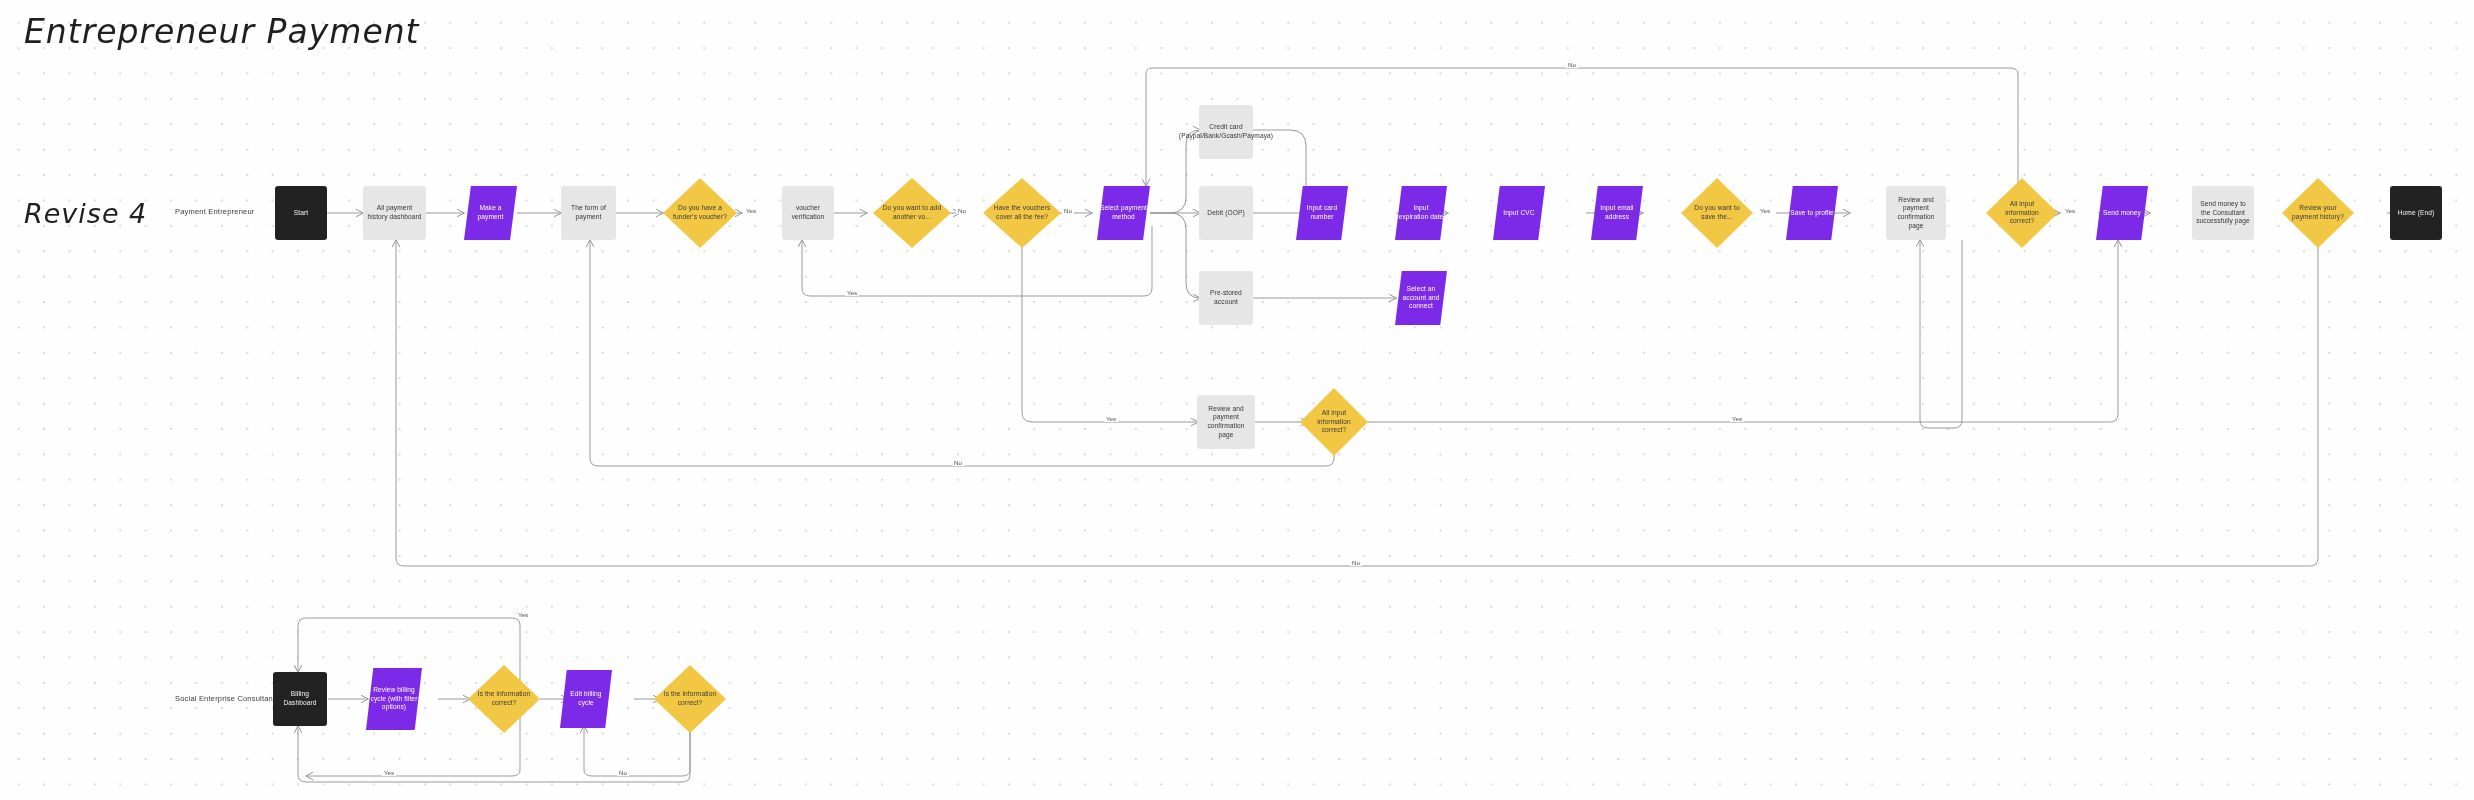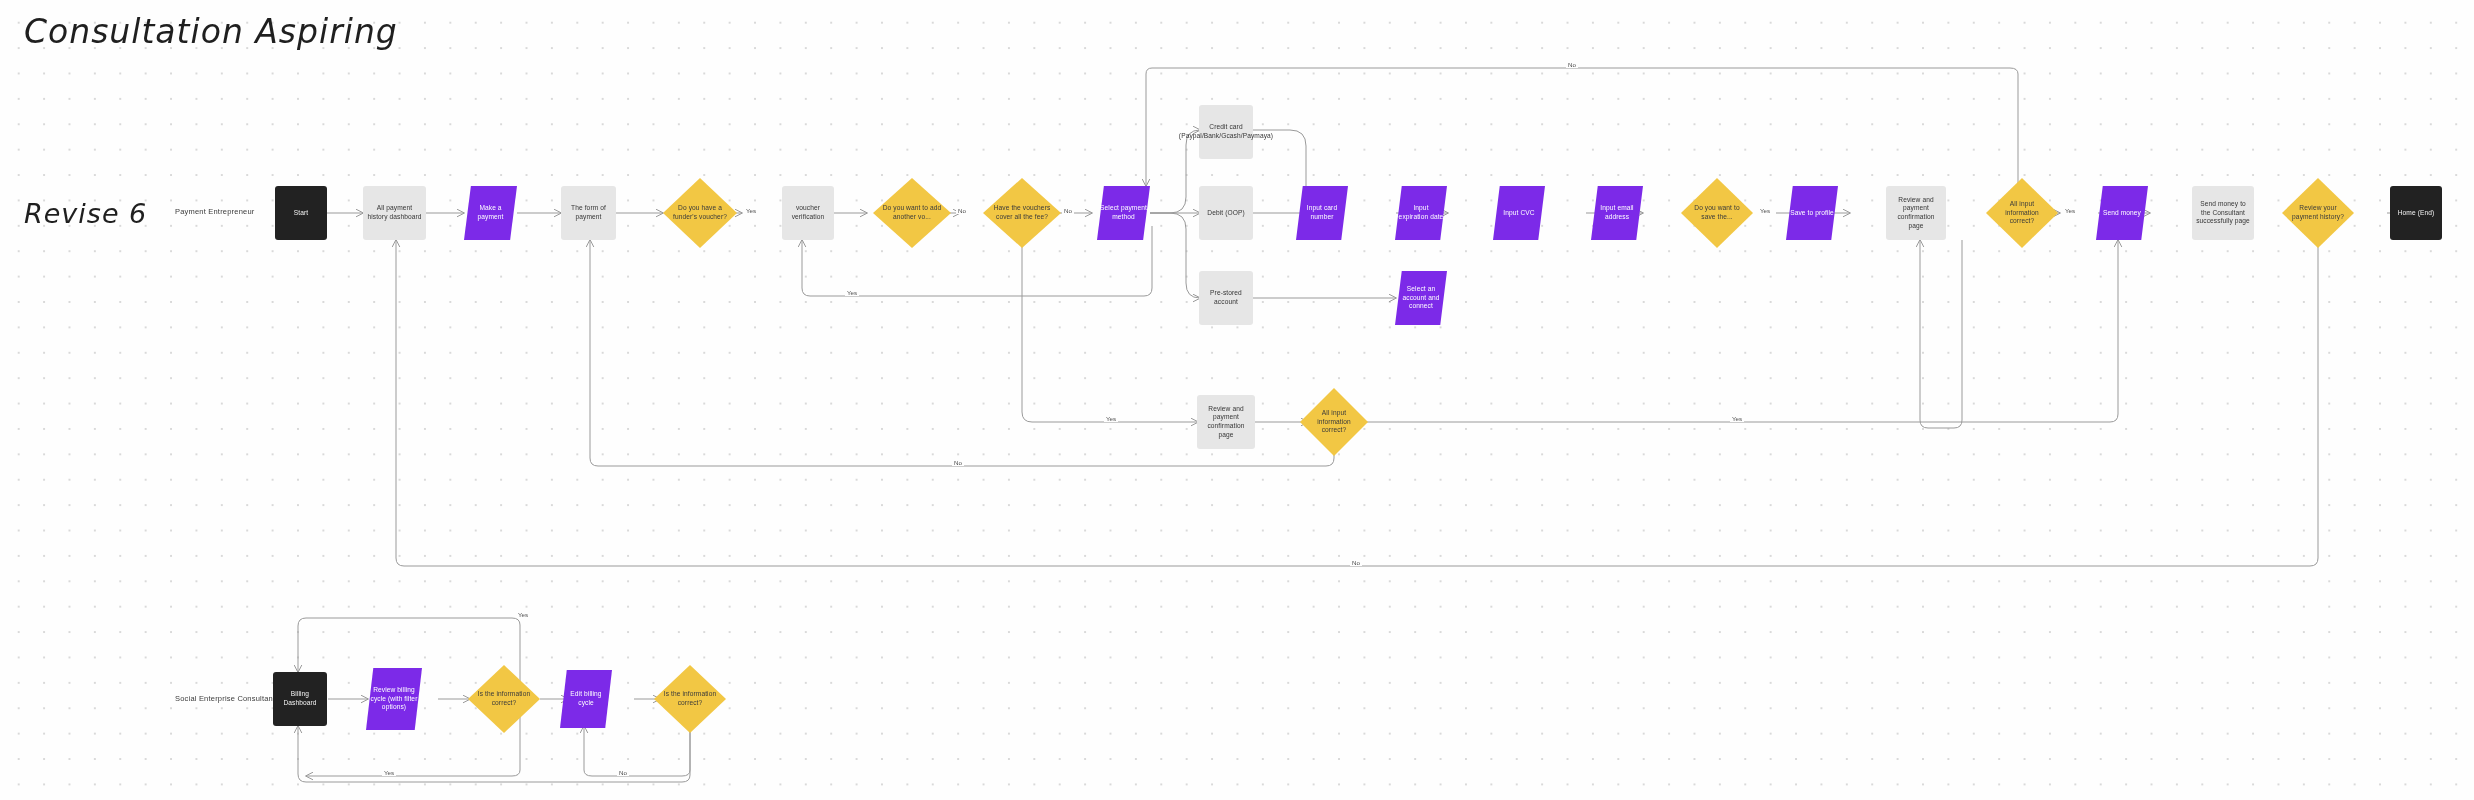--- a/index.html
+++ b/index.html
@@ -85,22 +85,22 @@
     background:#fefefe;
     padding:0 2px;
     white-space:nowrap;
   }
 </style>
 </head>
 <body>
 
 <div id="canvas">
 
-  <div class="hand" id="title">Consultation Aspiring</div>
-  <div class="hand" id="revise">Revise 6</div>
+  <div class="hand" id="title">Entrepreneur Payment</div>
+  <div class="hand" id="revise">Revise 4</div>
 
   <div class="lane-label" style="left:175px; top:207px;">Payment Entrepreneur</div>
   <div class="lane-label" style="left:175px; top:694px;">Social Enterprise Consultant</div>
 
   <svg id="edges" viewBox="0 0 2474 800">
     <defs>
       <marker id="ah" markerWidth="9" markerHeight="9" refX="7" refY="4.5" orient="auto">
         <path d="M0,0.7 L7.5,4.5 L0,8.3" fill="none" stroke="#9a9a9a" stroke-width="1"></path>
       </marker>
     </defs>

